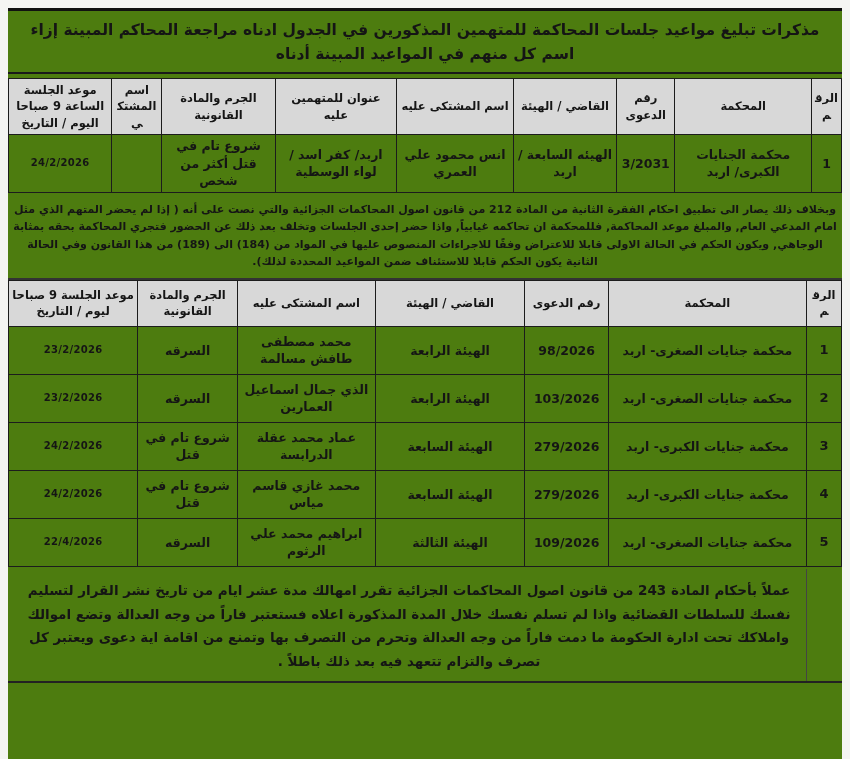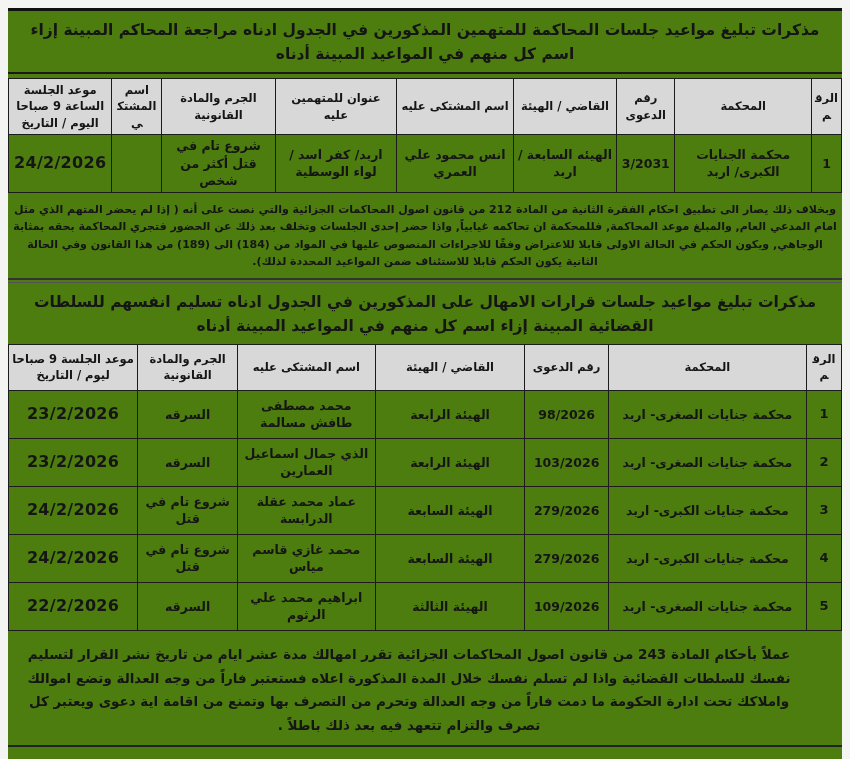--- a/index.html
+++ b/index.html
@@ -52,36 +52,35 @@
   }
   td{
     font-size:12.5px;
     line-height:1.4;
   }
   .t1 thead tr{height:56px;}
   .t1 tbody tr{height:52px;}
   .t2 thead tr{height:46px;}
   .t2 tbody tr{height:48px;}
   .t2 tbody td:nth-child(1){font-size:13px;}
-  td:last-child{font-size:16px;letter-spacing:.3px;}
+  td:last-child{font-size:10px;letter-spacing:.3px;}
   .legal-note-1{
     font-weight:bold;
     font-size:11px;
     line-height:1.6;
     text-align:center;
     padding:8px 4px 7px 4px;
     border-bottom:2px solid #333;
   }
   .footer-wrap{
     display:flex;
     flex-direction:row;
     border-bottom:2.5px solid #222;
     margin-top:2px;
     min-height:96px;
-    align-items:center;
   }
   .footer-empty-cell{
     width:4.2%;
     border-left:1.5px solid #444;
   }
   .legal-note-2{
     flex:1;
     font-weight:bold;
     font-size:13.5px;
     line-height:1.75;
@@ -133,21 +132,20 @@
           <td>اربد/ كفر اسد / لواء الوسطية</td>
           <td>شروع تام في قتل أكثر من شخص</td>
           <td></td>
           <td>24/2/2026</td>
         </tr>
       </tbody>
     </table>
 
   <div class="legal-note-1">وبخلاف ذلك يصار الى تطبيق احكام الفقرة الثانية من المادة 212 من قانون اصول المحاكمات الجزائية  والتي نصت على أنه ( إذا لم يحضر المتهم الذي مثل امام المدعي العام, والمبلغ موعد المحاكمة, فللمحكمة ان تحاكمه غيابياً, واذا حضر إحدى الجلسات وتخلف بعد ذلك عن الحضور فتجري المحاكمة بحقه بمثابة الوجاهي, ويكون الحكم في الحالة الاولى قابلا للاعتراض وفقًا للاجراءات المنصوص عليها في المواد من (184) الى (189) من هذا القانون وفي الحالة الثانية يكون الحكم قابلا للاستئناف ضمن المواعيد المحددة لذلك).</div>
 
-  <div class="notice-title second">مذكرات تبليغ مواعيد جلسات قرارات الامهال على المذكورين في الجدول ادناه تسليم انفسهم للسلطات القضائية المبينة إزاء اسم كل منهم في المواعيد المبينة أدناه</div>
 
   <table class="t2">
     <colgroup>
       <col style="width:4.2%">
       <col style="width:23.8%">
       <col style="width:10%">
       <col style="width:18%">
       <col style="width:16.5%">
       <col style="width:12%">
       <col style="width:15.5%">
@@ -200,21 +198,21 @@
           <td>شروع تام في قتل</td>
           <td>24/2/2026</td>
         </tr>
         <tr>
           <td>5</td>
           <td>محكمة جنايات الصغرى- اربد</td>
           <td>109/2026</td>
           <td>الهيئة  الثالثة</td>
           <td>ابراهيم محمد علي الرثوم</td>
           <td>السرقه</td>
-          <td>22/2/2026</td>
+          <td>22/4/2026</td>
         </tr>
       </tbody>
     </table>
 
   <div class="footer-wrap">
     <div class="footer-empty-cell"></div>
     <div class="legal-note-2">عملاً بأحكام المادة 243 من قانون اصول المحاكمات الجزائية تقرر امهالك مدة عشر ايام من تاريخ نشر القرار لتسليم نفسك للسلطات القضائية واذا لم تسلم نفسك خلال المدة المذكورة اعلاه فستعتبر فاراً من وجه العدالة وتضع اموالك واملاكك تحت ادارة الحكومة ما دمت فاراً من وجه العدالة وتحرم من التصرف بها وتمنع من اقامة اية دعوى ويعتبر كل تصرف والتزام تتعهد فيه بعد ذلك باطلاً .</div>
   </div>
 
 </div>

